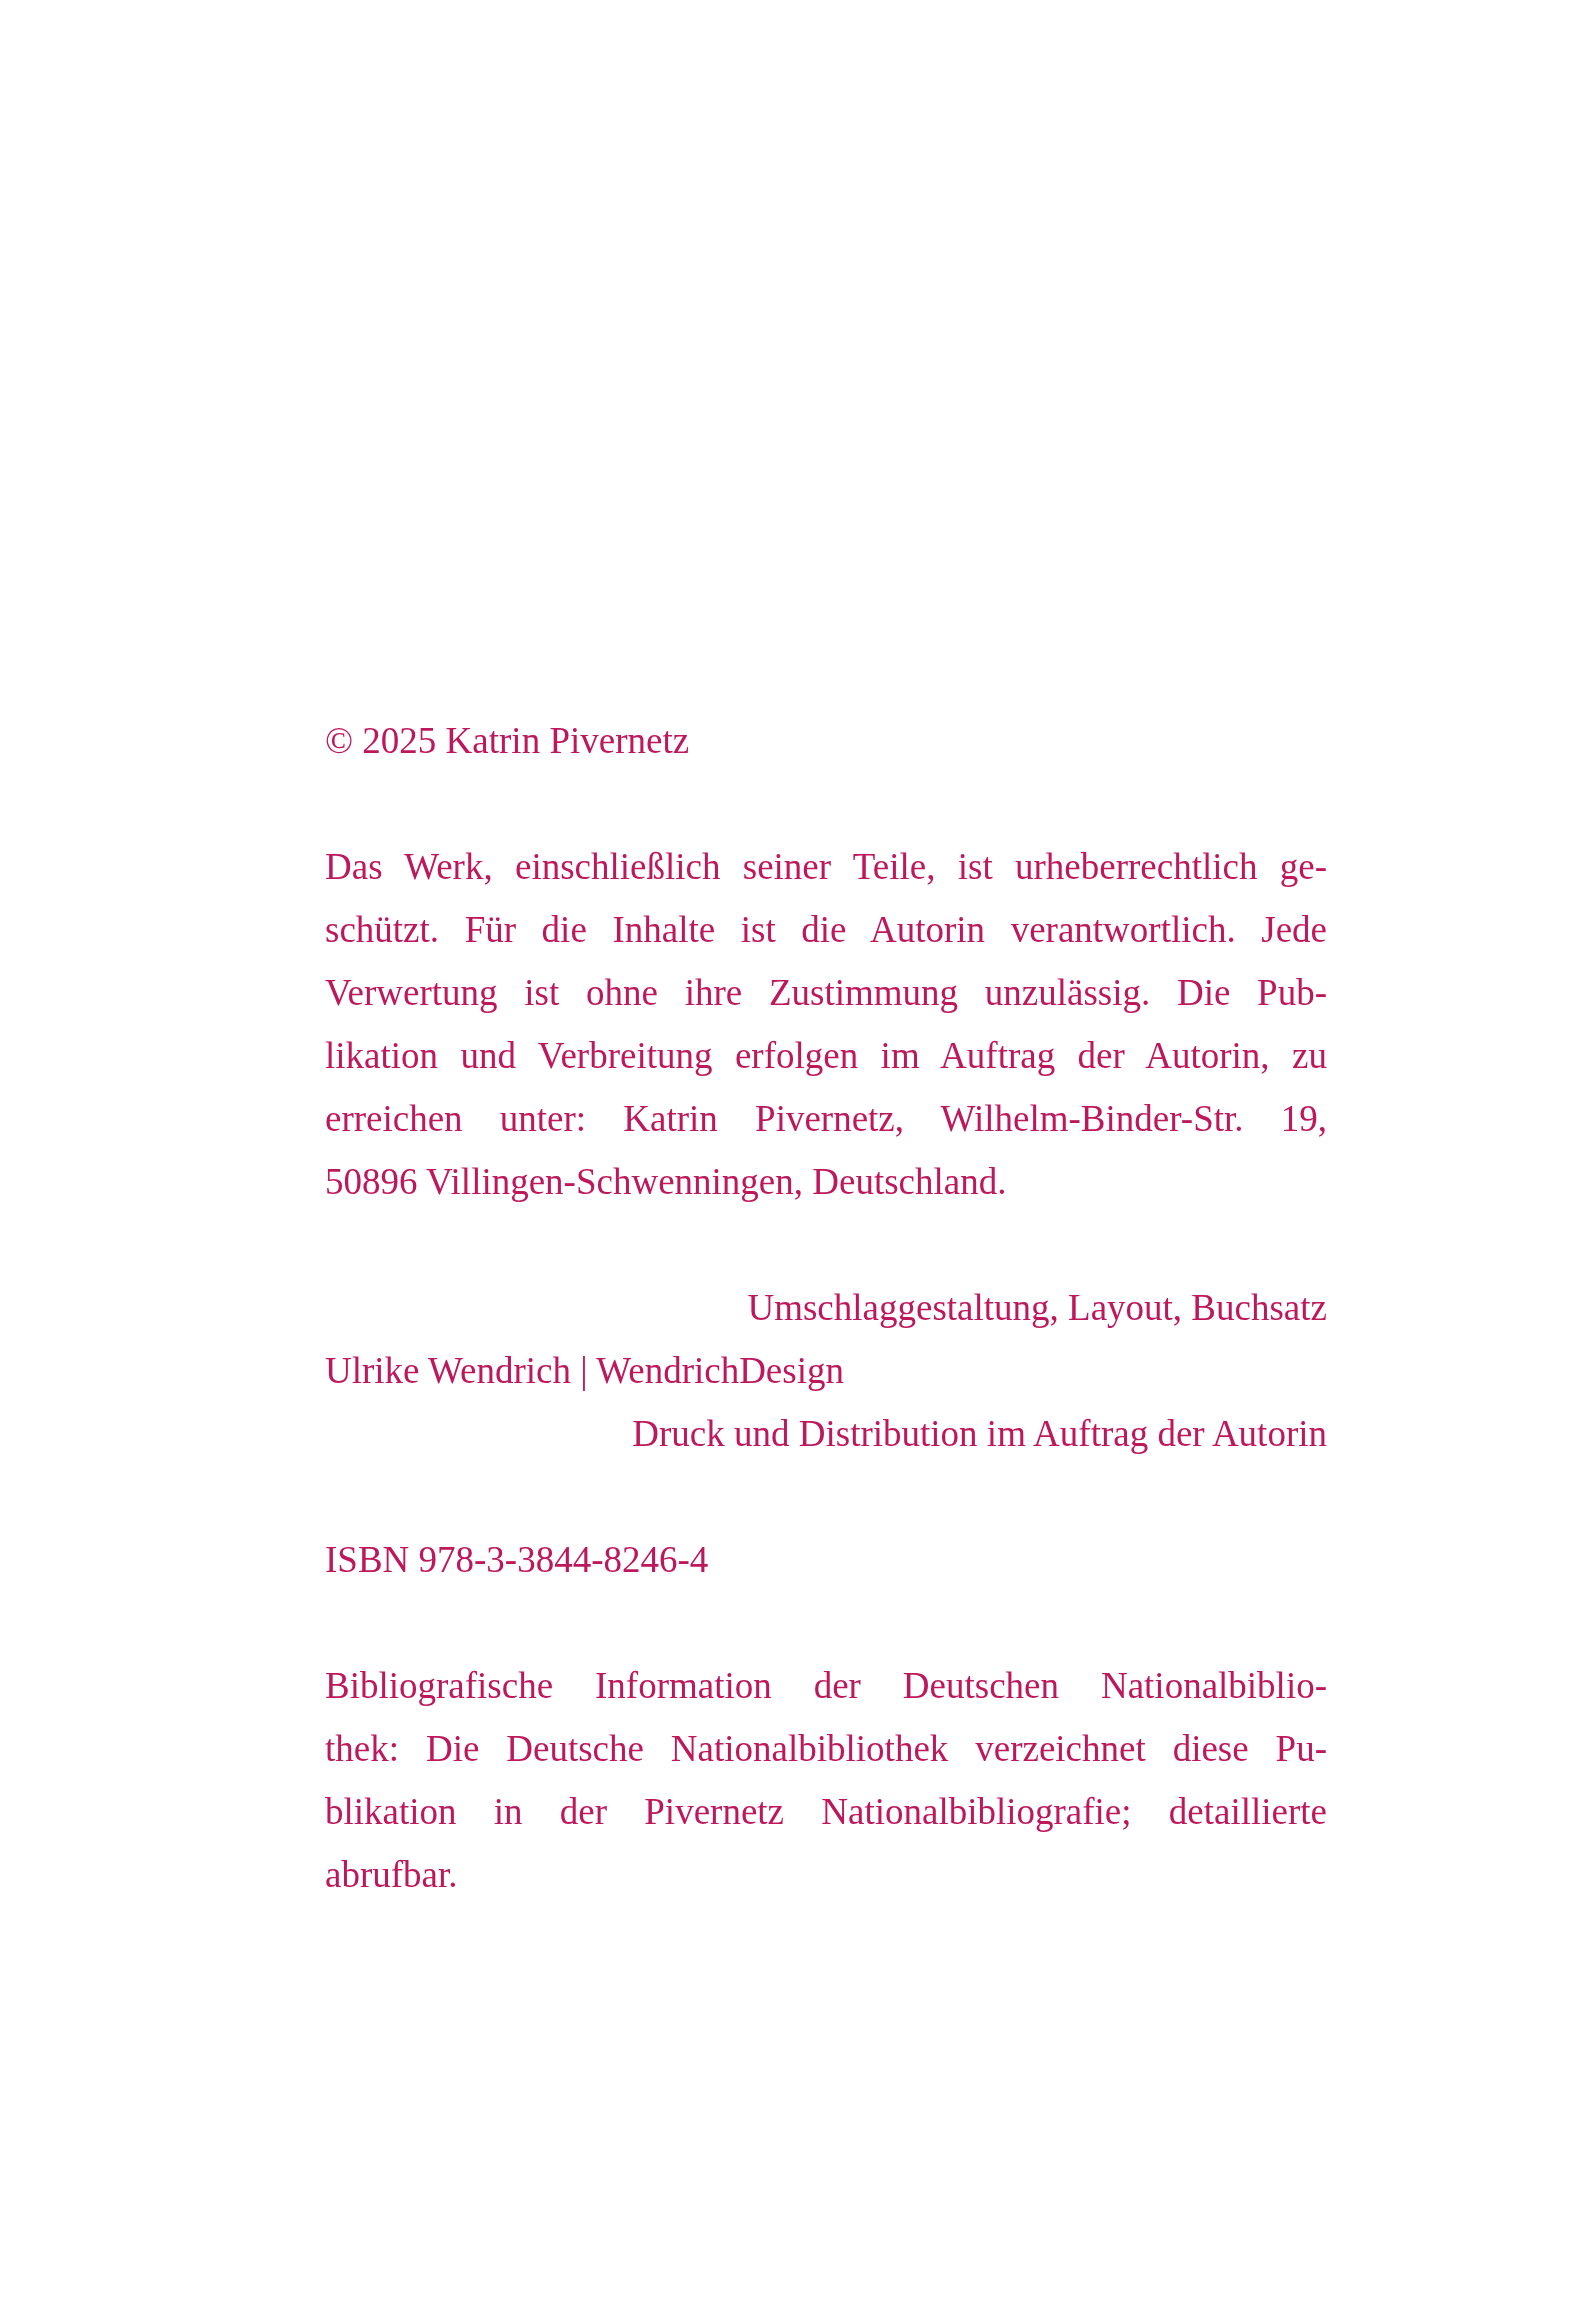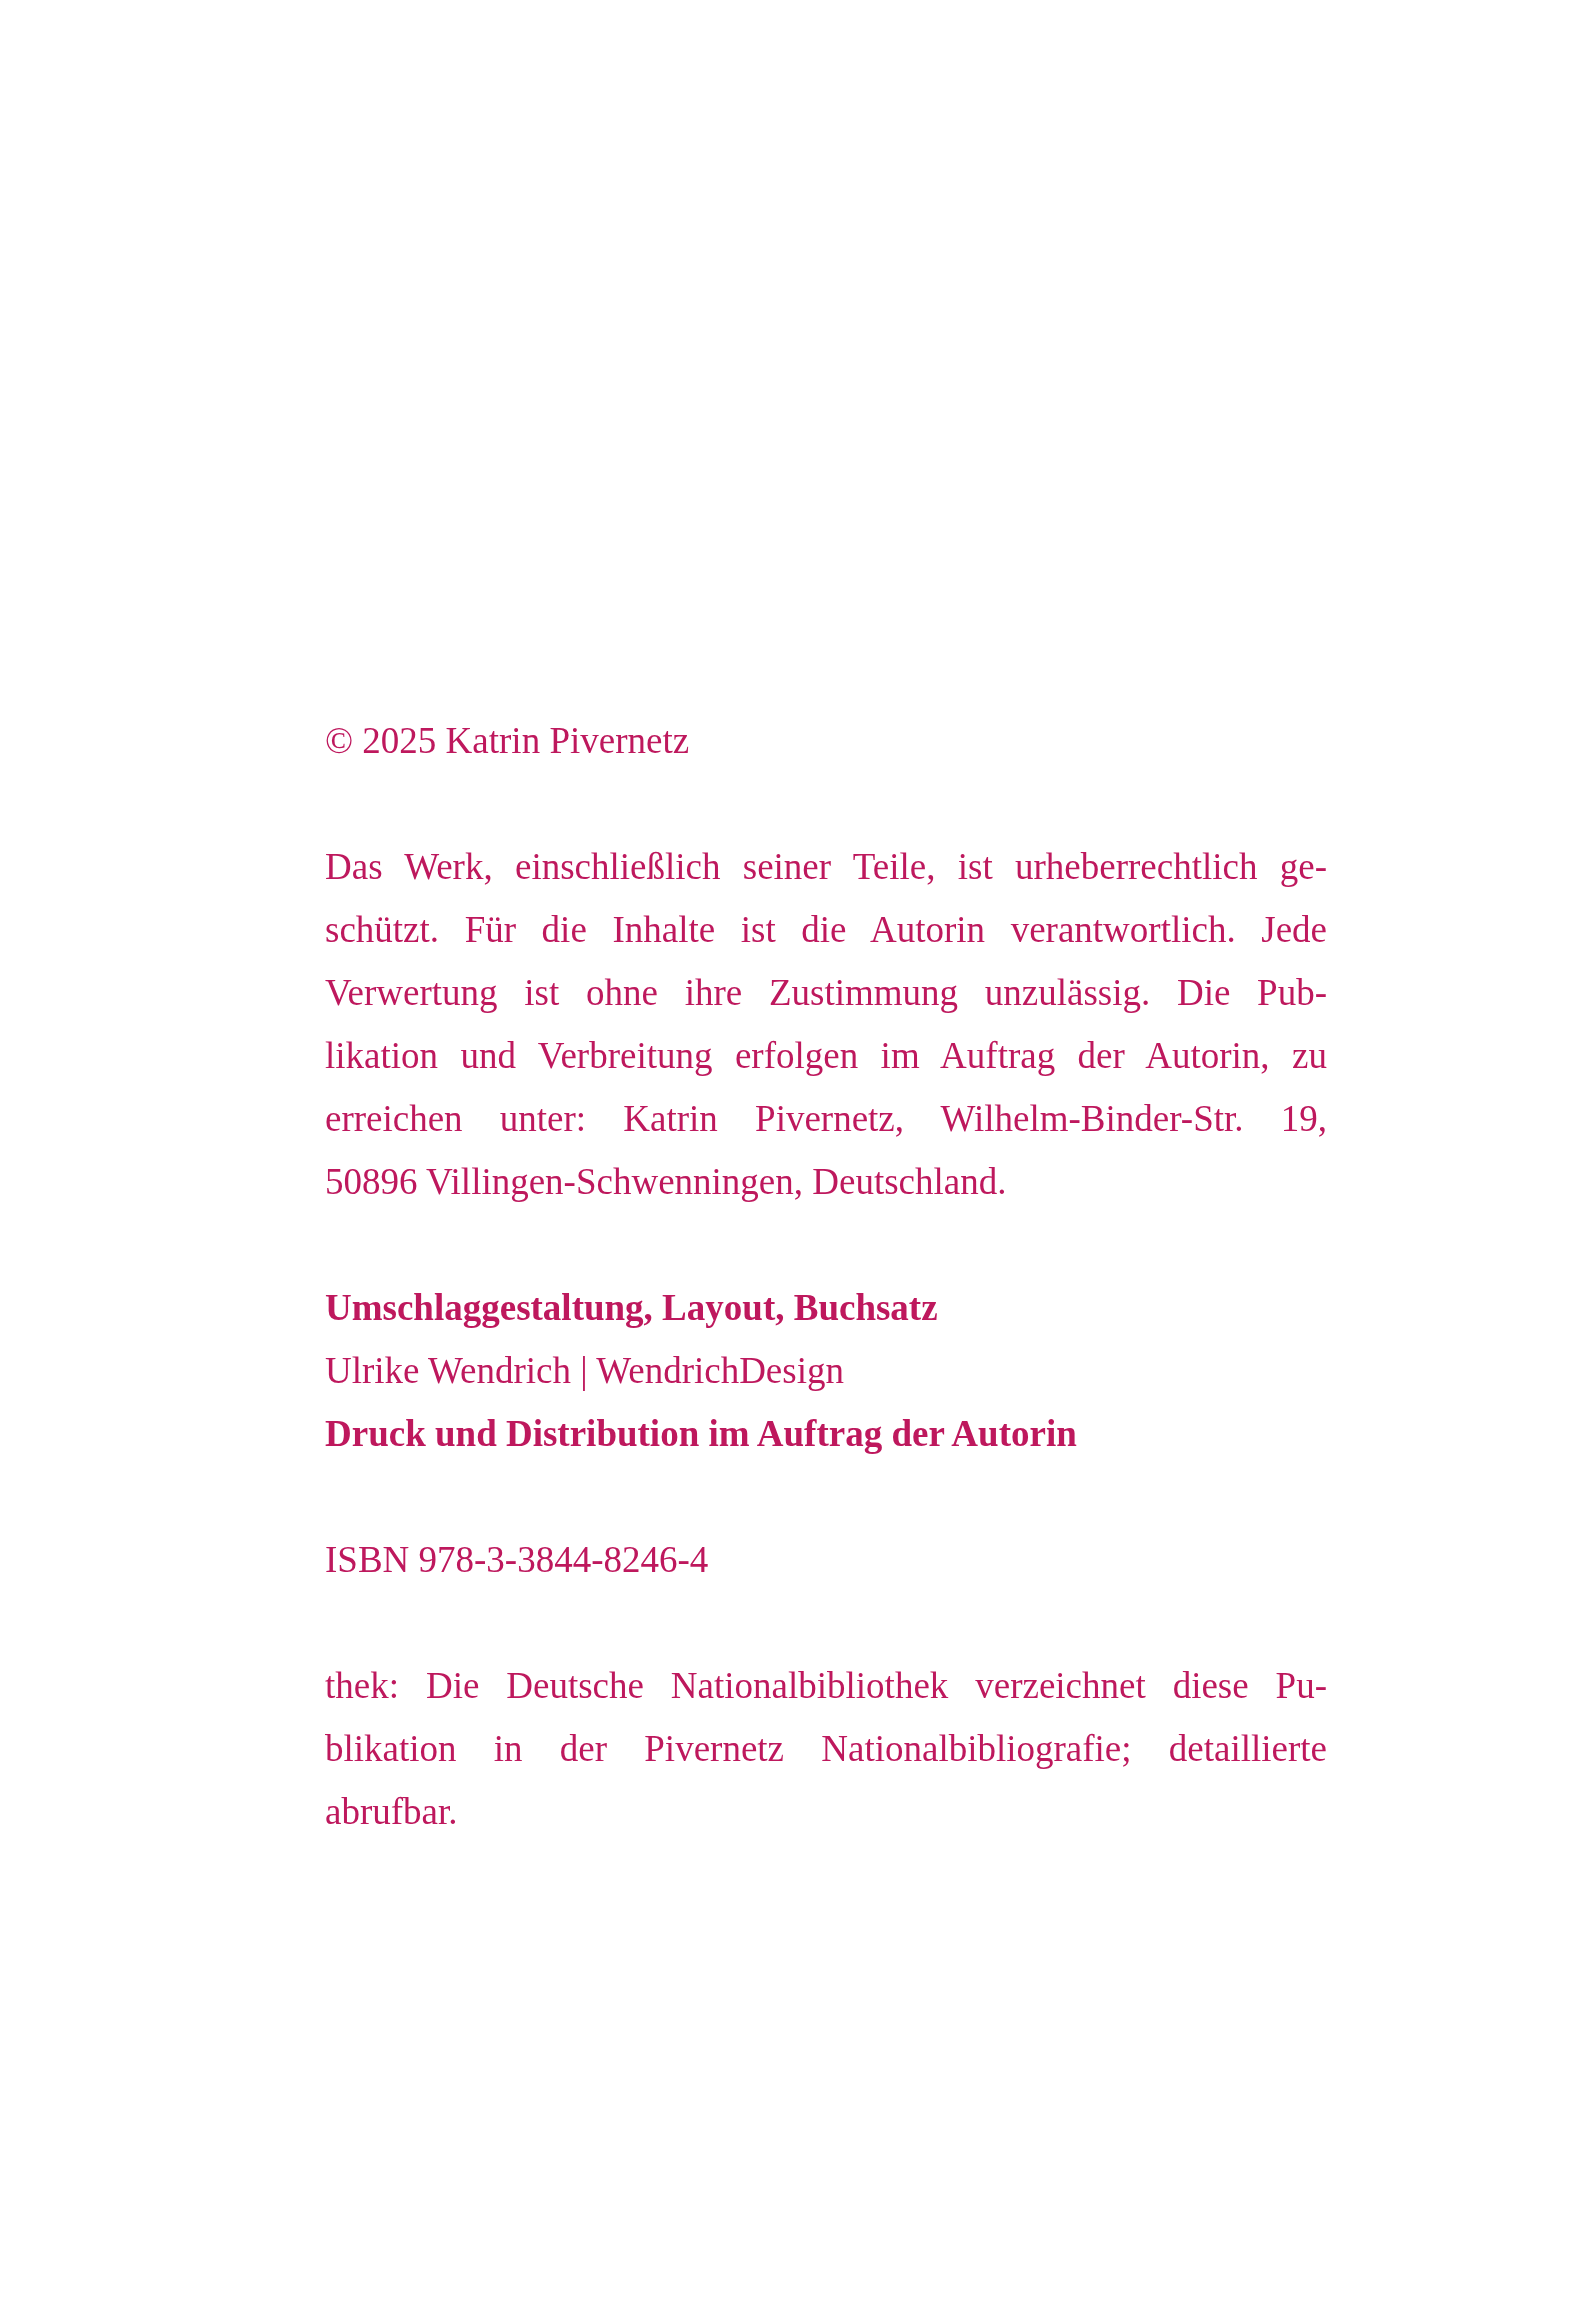--- a/index.html
+++ b/index.html
@@ -35,21 +35,22 @@
     font-size: 37px;
     line-height: 63px;
     text-align: left;
     color: #be185d;
   }
   .just {
     text-align: justify;
     text-align-last: justify;
   }
   .bold {
-    font-weight: bold;
+    font-weight: normal;
+    text-align: right;
   }
 </style>
 </head>
 <body>
 
 <div class="page">
   <div class="textblock">
 
     <div class="block">
       <p class="line">© 2025 Katrin Pivernetz</p>
@@ -68,20 +69,21 @@
       <p class="line bold">Umschlaggestaltung, Layout, Buchsatz</p>
       <p class="line">Ulrike Wendrich | WendrichDesign</p>
       <p class="line bold">Druck und Distribution im Auftrag der Autorin</p>
     </div>
 
     <div class="block">
       <p class="line">ISBN 978-3-3844-8246-4</p>
     </div>
 
     <div class="block">
+      <p class="line just">Bibliografische Information der Deutschen Nationalbiblio-</p>
       <p class="line just">thek: Die Deutsche Nationalbibliothek verzeichnet diese Pu-</p>
       <p class="line just">blikation in der Pivernetz Nationalbibliografie; detaillierte</p>
       <p class="line">abrufbar.</p>
     </div>
 
   </div>
 </div>
 
 
 </body></html>

